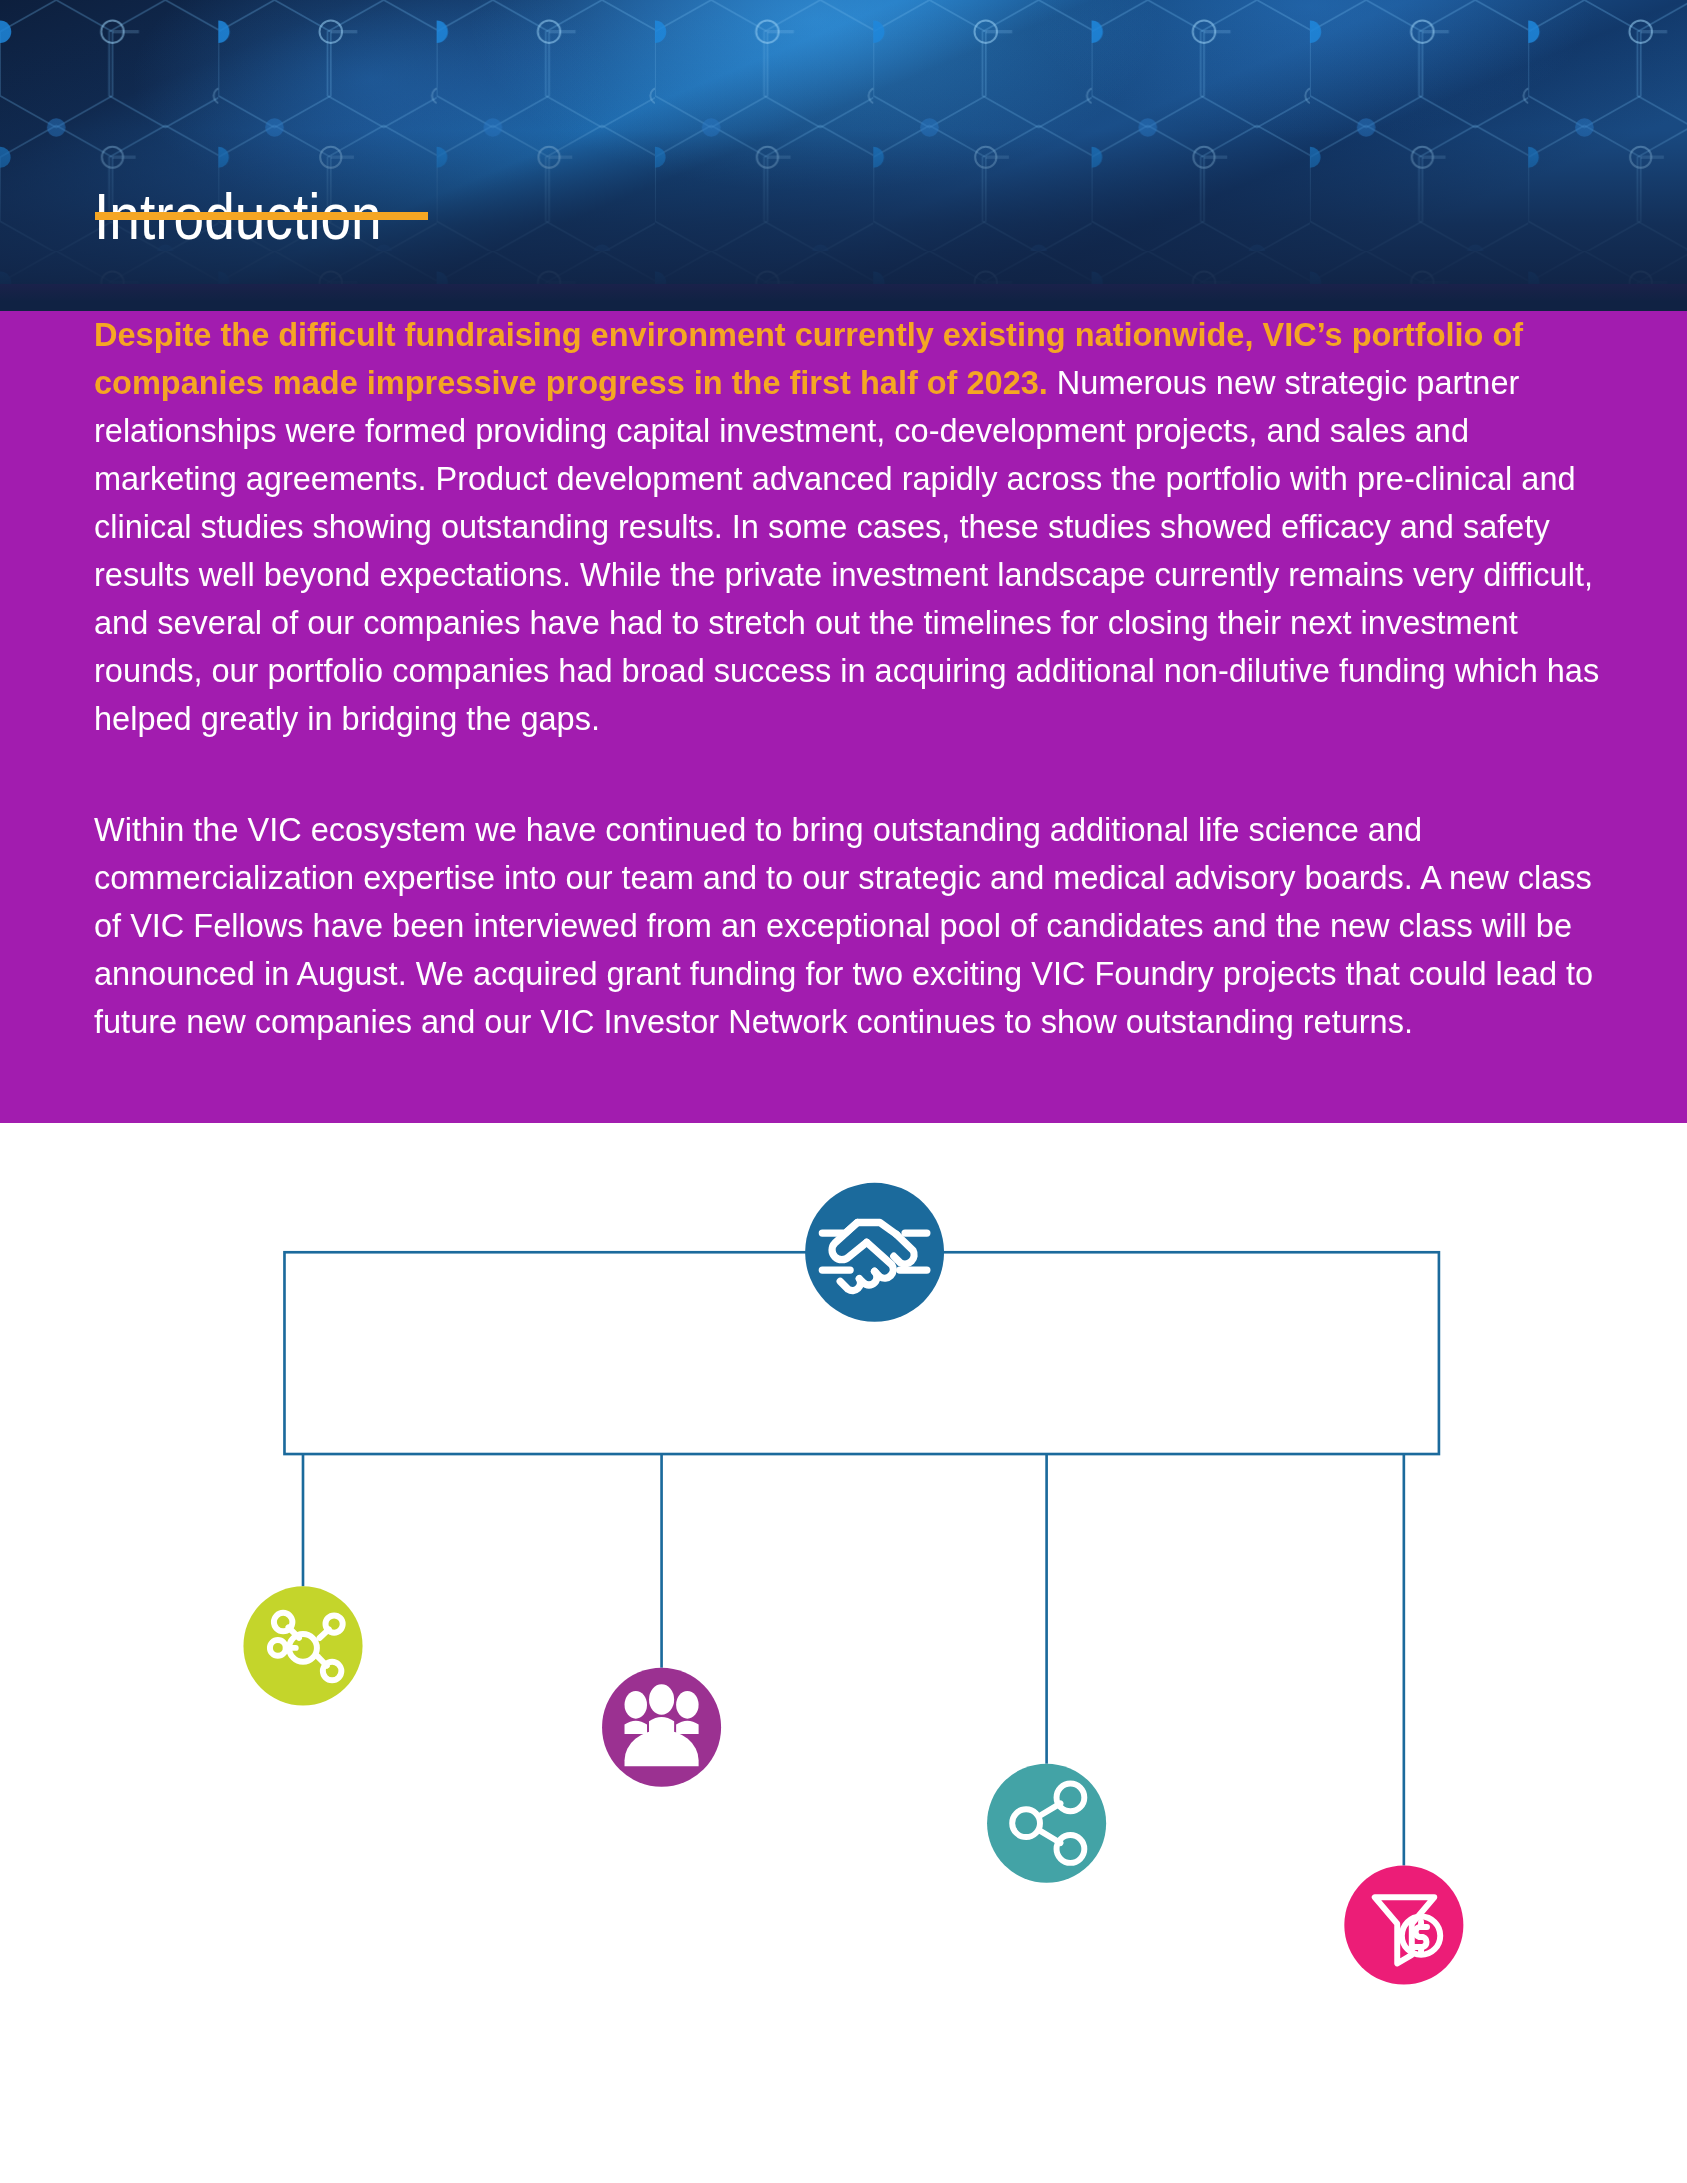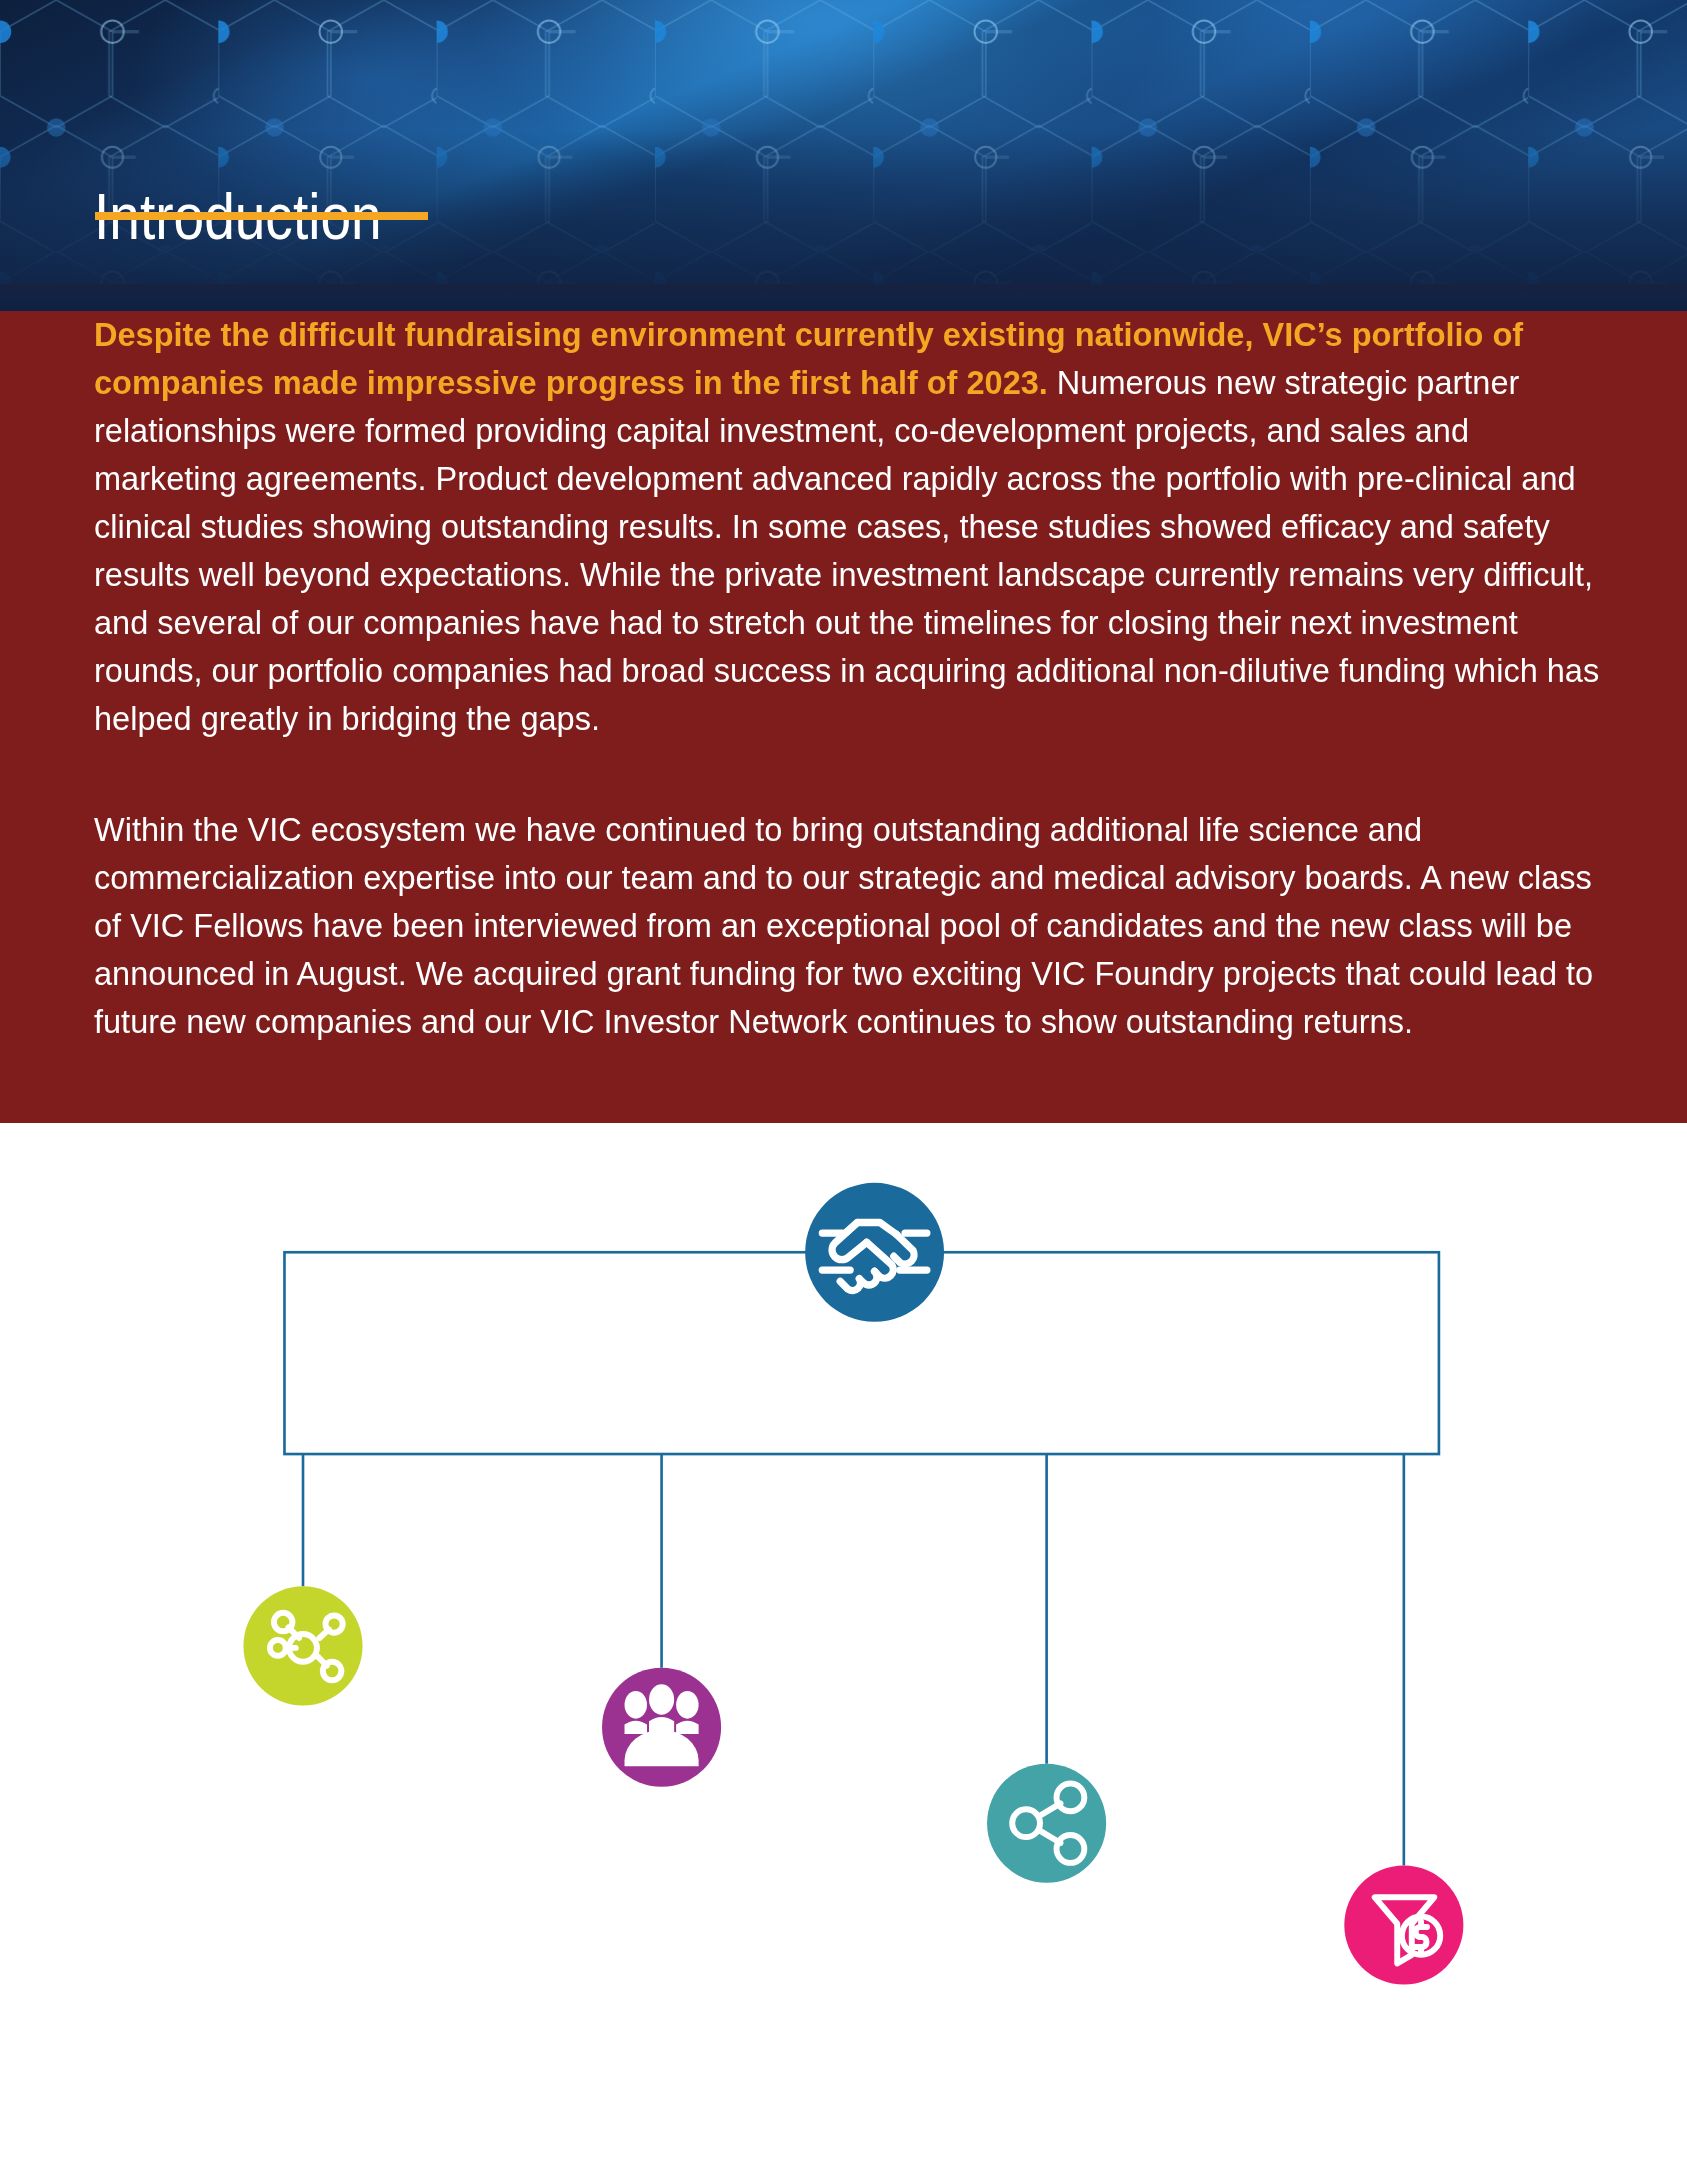--- a/index.html
+++ b/index.html
@@ -7,21 +7,21 @@
     width:1687px; height:2183px;
     background:#ffffff;
     font-family:"Liberation Sans", sans-serif;
     overflow:hidden;
     position:relative;
   }
 
   
   #hero {
     position:absolute; left:0; top:0; width:1687px; height:1123px;
-    background:#7f1d1d;
+    background:#a21caf;
     overflow:hidden;
   }
   #hero-bg {
     position:absolute; left:0; top:0; width:1687px; height:284px;
   }
   #hero-fade {
     position:absolute; left:0; top:0; width:1687px; height:311px;
     background:linear-gradient(to bottom,
         rgba(16,34,67,0.0) 0%,
         rgba(16,34,67,0.10) 42%,

